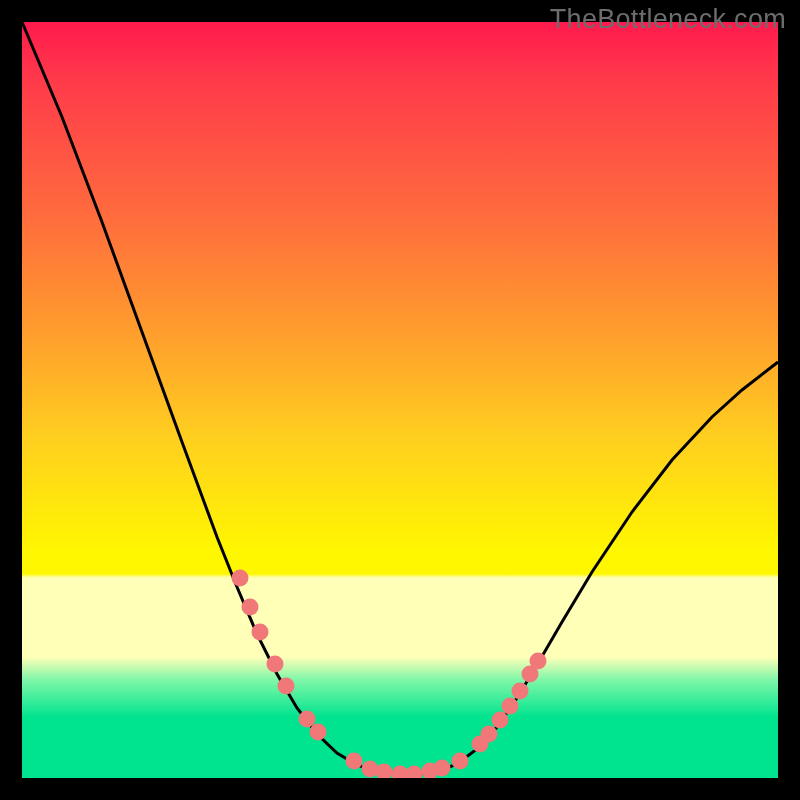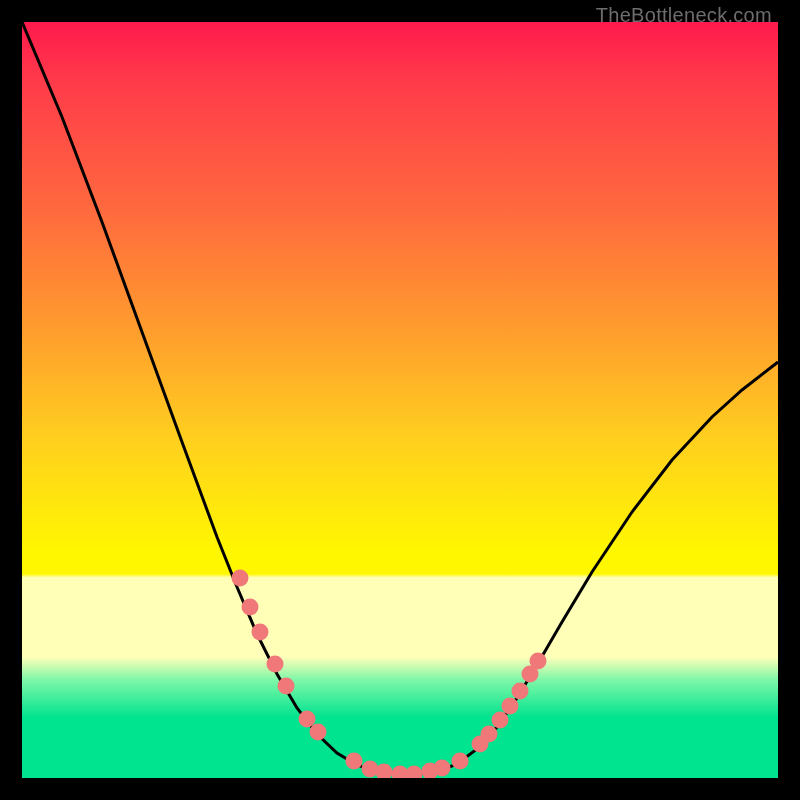--- a/index.html
+++ b/index.html
@@ -28,23 +28,23 @@
       #ffffb8 73.5%,
       #ffffb8 84%,
       #7ff7a8 87%,
       #00e38f 92%,
       #00e38f 100%
     );
   }
   .watermark {
     position: absolute;
     top: 4px;
-    right: 28px;
+    right: 14px;
     color: #6d6d6d;
-    font-size: 20px;
+    font-size: 27px;
     font-weight: 500;
     letter-spacing: 0.3px;
     z-index: 5;
   }
   svg.plot {
     position: absolute;
     left: 0;
     top: 0;
     width: 756px;
     height: 756px;

